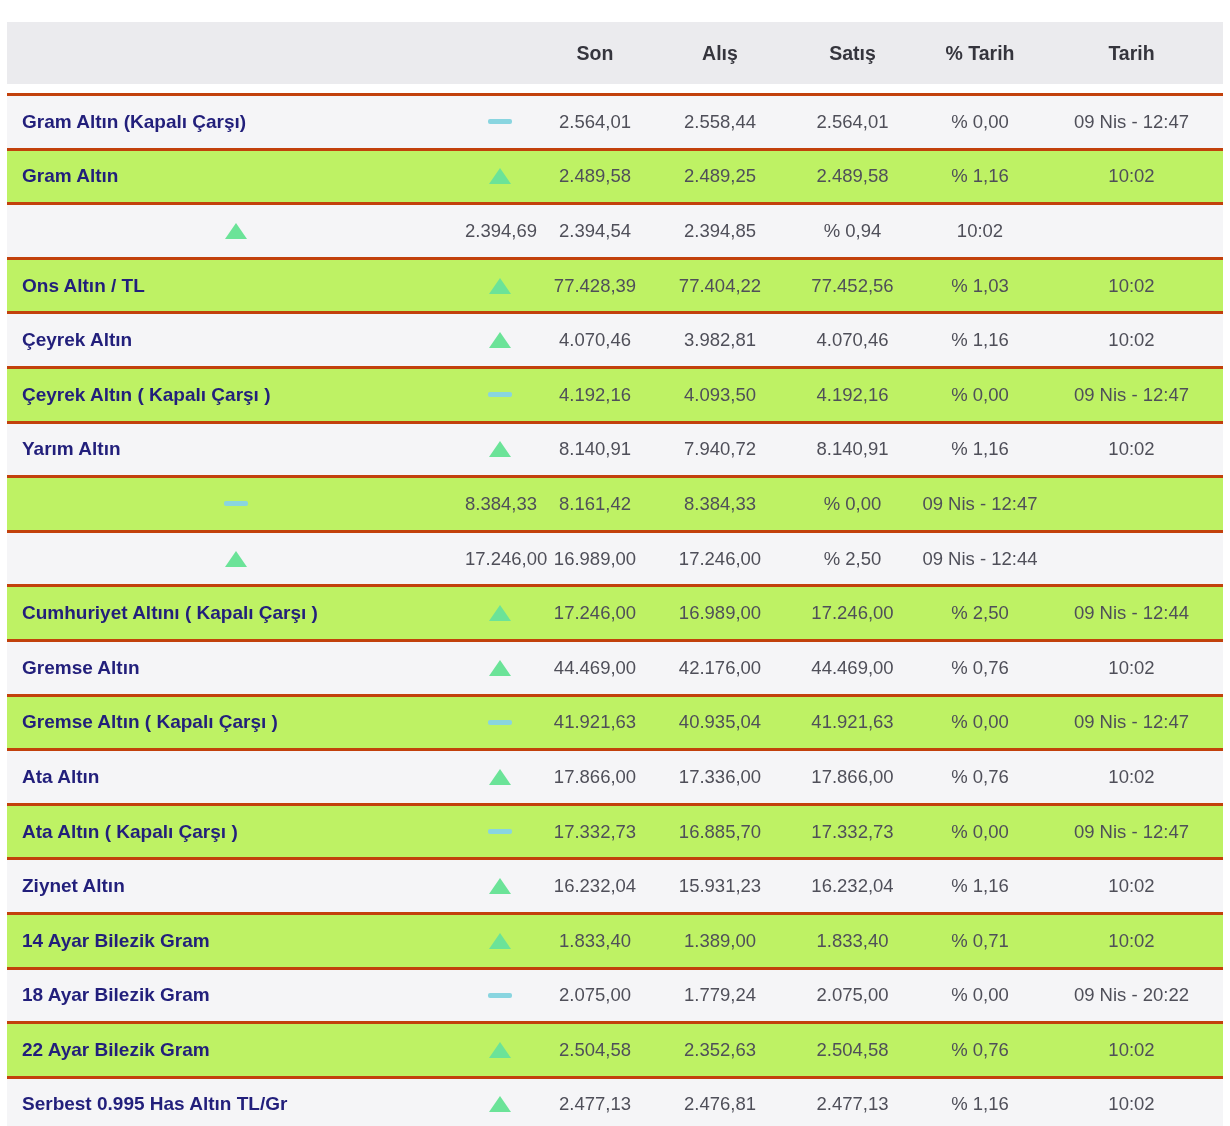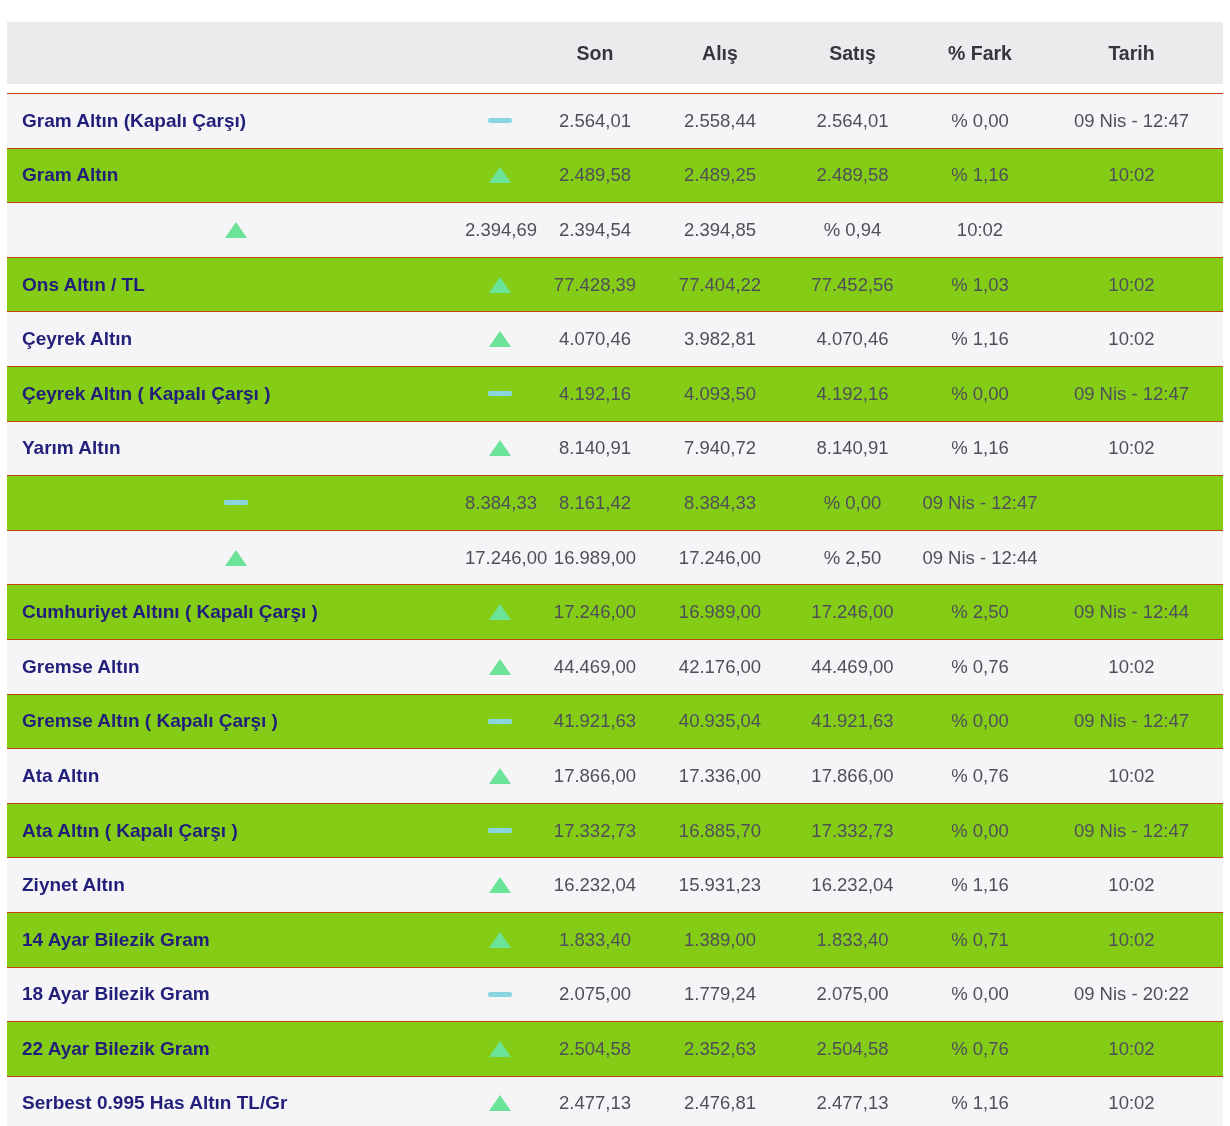--- a/index.html
+++ b/index.html
@@ -23,24 +23,24 @@
     margin-bottom: 9px;
   }
   .th {
     text-align: center;
     font-weight: bold;
     font-size: 19.5px;
     color: #35353d;
   }
   .row {
     height: 54.6px;
-    border-top: 1px solid #c2410c;
+    border-top: 3px solid #c2410c;
   }
   .row.odd  { background: #f5f5f7; }
-  .row.even { background: #84cc16; }
+  .row.even { background: #bef264; }
   .name {
     padding-left: 15px;
     color: #221f7b;
     font-weight: bold;
     font-size: 19px;
     cursor: pointer;
   }
   .cell {
     text-align: center;
     color: #4f4f59;
@@ -69,21 +69,21 @@
 <body>
 
 <div class="wrap">
 
   <div class="grid-row thead">
     <div class="th"></div>
     <div class="th"></div>
     <div class="th">Son</div>
     <div class="th">Alış</div>
     <div class="th">Satış</div>
-    <div class="th">% Fark</div>
+    <div class="th">% Tarih</div>
     <div class="th">Tarih</div>
   </div>
 
   <div>
   <div class="grid-row row odd">
     <div class="name">Gram Altın (Kapalı Çarşı)</div>
     <div class="ind-wrap">
       <span class="dash"></span>
     </div>
     <div class="cell">2.564,01</div>

